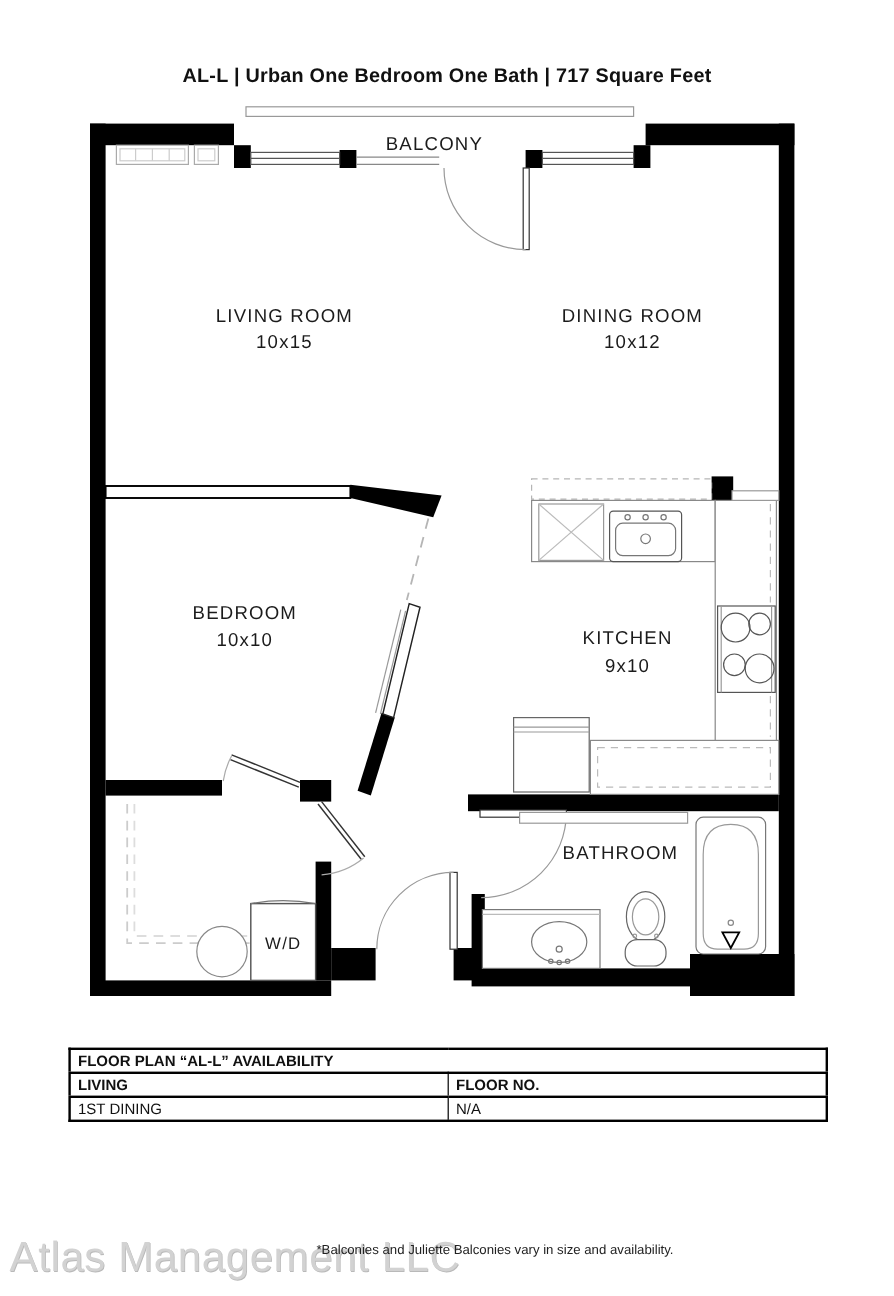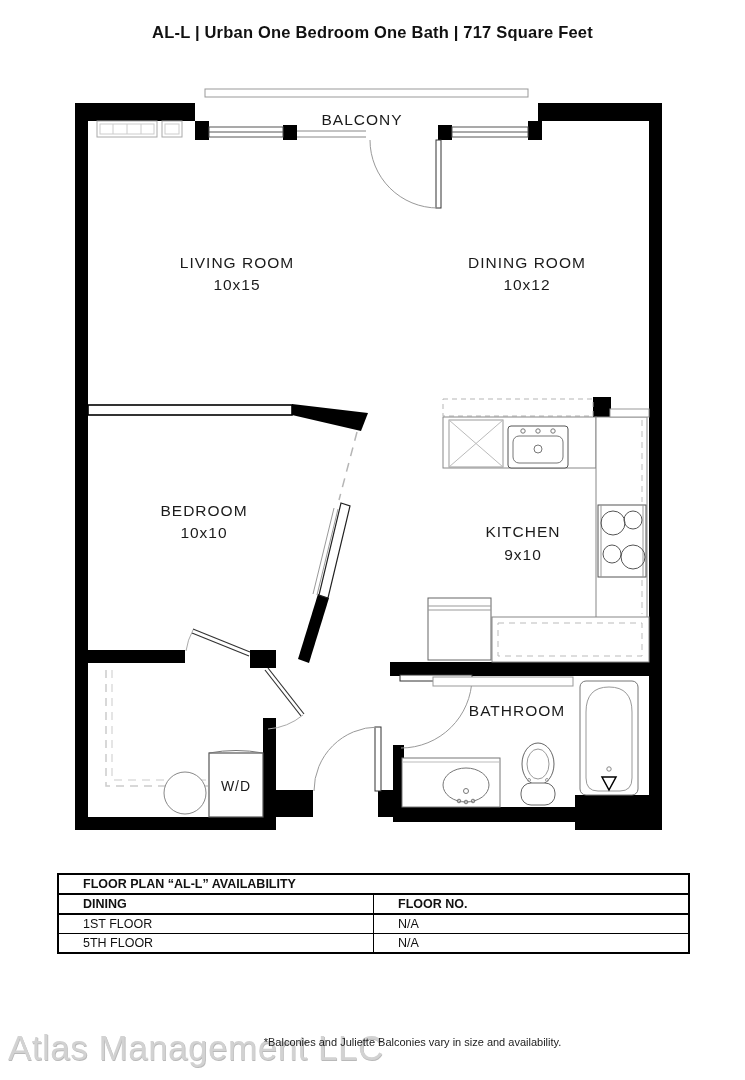--- a/index.html
+++ b/index.html
@@ -1,27 +1,27 @@
 <!DOCTYPE html>
 <html><head>
 <meta charset="utf-8">
 <style>
   html,body{margin:0;padding:0;background:#fff;}
   .page{position:relative;width:745px;height:1080px;background:#fff;overflow:hidden;
         font-family:"Liberation Sans",sans-serif;color:#111;}
-  .title{position:absolute;top:23px;left:0;width:100%;text-align:center;
+  .title{position:absolute;top:54px;left:0;width:100%;text-align:center;
          font-size:16.5px;font-weight:bold;letter-spacing:.2px;color:#111;}
   svg.plan{position:absolute;left:0;top:85px;}
   svg text{font-family:"Liberation Sans",sans-serif;fill:#1b1b1b;letter-spacing:1px;}
   .room-label{font-size:15.5px;}
   .wd-label{font-size:14px;}
   table.avail{position:absolute;left:57px;top:873px;width:633px;border-collapse:collapse;
               border:2px solid #000;font-size:12.5px;table-layout:fixed;}
   table.avail th, table.avail td{border:1px solid #000;text-align:left;
-              padding:1px 24px;line-height:15px;height:16px;white-space:nowrap;overflow:hidden;}
+              padding:1px 6px;line-height:15px;height:16px;white-space:nowrap;overflow:hidden;}
   table.avail thead th{font-weight:bold;border-bottom-width:2px;}
   table.avail .c1{width:80px;}
   .footnote{position:absolute;top:1036px;left:0;width:100%;text-align:center;
             font-size:11px;color:#222;z-index:3;margin-left:40px;}
   .watermark{position:absolute;top:1028px;left:8px;font-size:35px;color:#d2d2d2;
              text-shadow:.6px .6px 0 #b9b9b9;letter-spacing:.5px;z-index:2;}
 </style>
 </head>
 <body>
 
@@ -205,31 +205,27 @@
       <text class="room-label" x="517" y="716" text-anchor="middle">BATHROOM</text>
     </g>
   </svg>
 
   <table class="avail">
     <thead>
       <tr>
         <th colspan="2">FLOOR PLAN “AL-L” AVAILABILITY</th>
       </tr>
       <tr>
-        <th class="c1">DINING</th>
+        <th class="c1">LIVING</th>
         <th>FLOOR NO.</th>
       </tr>
     </thead>
     <tbody>
       <tr>
-        <td class="c1">1ST FLOOR</td>
-        <td>N/A</td>
-      </tr>
-      <tr>
-        <td class="c1">5TH FLOOR</td>
+        <td class="c1">1ST DINING</td>
         <td>N/A</td>
       </tr>
     </tbody>
   </table>
 
   <div class="watermark">Atlas Management LLC</div>
   <div class="footnote">*Balconies and Juliette Balconies vary in size and availability.</div>
 
 </div>
 

